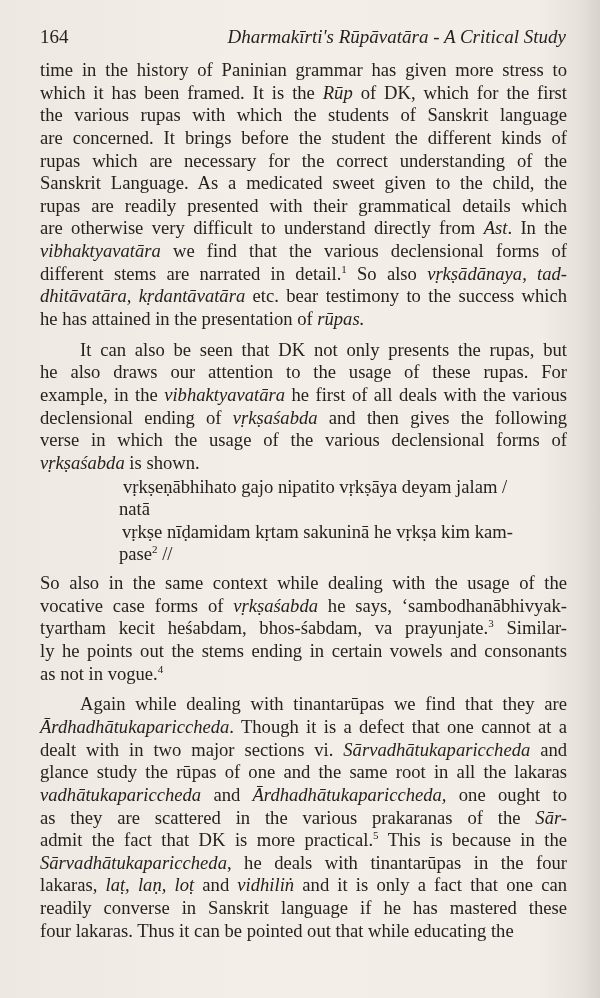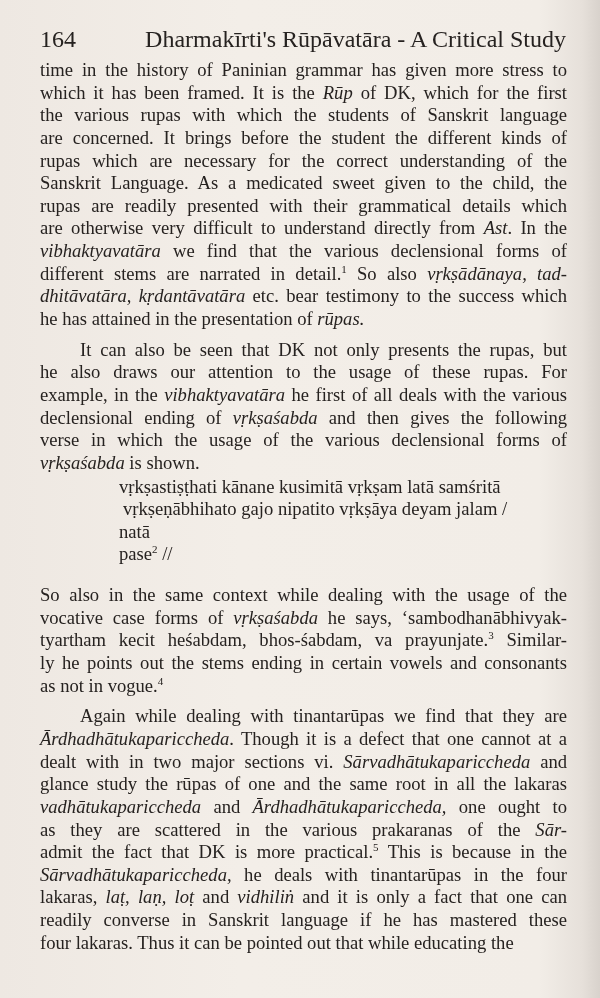--- a/index.html
+++ b/index.html
@@ -9,24 +9,24 @@
     font-family: "Liberation Serif", "DejaVu Serif", serif;
     color: #262220;
     position: relative;
   }
   .page {
     position: absolute; left: 0; top: 0; width: 600px; height: 998px;
     background: linear-gradient(90deg, #eee8e2 0%, #f3eee8 40%, #f2ede7 90%, #e6e0da 97%, #d8d2cc 100%);
   }
   .header {
     position: absolute; left: 40px; top: 26px; width: 526px; height: 26px;
-    font-size: 24px;
+    font-size: 19px;
   }
   .header .pno { position: absolute; left: 0; top: 0; }
-  .header .title { position: absolute; right: 0; top: 0; }
+  .header .title { position: absolute; right: 0; top: 0; font-style: italic; }
   .body {
     position: absolute; left: 40px; top: 59px; width: 527px;
     font-size: 18.6px; line-height: 22.65px;
   }
   .line { display: block; white-space: nowrap; text-align: justify; text-align-last: justify; height: 22.65px; }
   .line.last { text-align-last: left; }
   .line.indent { padding-left: 40px; }
   .verse { display: block; white-space: nowrap; height: 22.65px; text-align-last: left; }
   .v1 { padding-left: 79px; }
   .v2 { padding-left: 83px; }
@@ -64,26 +64,26 @@
     <div class="gap"></div>
     <div id="p2">
         <span class="line indent"><span>It can also be seen that DK not only presents the rupas, but</span></span>
         <span class="line"><span>he also draws our attention to the usage of these rupas. For</span></span>
         <span class="line"><span>example, in the </span><i>vibhaktyavatāra</i><span> he first of all deals with the various</span></span>
         <span class="line"><span>declensional ending of </span><i>vṛkṣaśabda</i><span> and then gives the following</span></span>
         <span class="line"><span>verse in which the usage of the various declensional forms of</span></span>
         <span class="line last"><i>vṛkṣaśabda</i><span> is shown.</span></span>
       </div>
     <div id="verse" style="margin-top:1px;">
-        <span class="verse v1"><span>vṛkṣastiṣṭhati kānane kusimitā vṛkṣam latā samśritā</span></span>
         <span class="verse v2"><span>vṛkṣeṇābhihato gajo nipatito vṛkṣāya deyam jalam /</span></span>
         <span class="verse v3b"><span>natā</span></span>
+        <span class="verse v4"><span>vṛkṣe nīḍamidam kṛtam sakuninā he vṛkṣa kim kam-</span></span>
         <span class="verse v3b"><span>pase</span><sup>2</sup><span> //</span></span>
       </div>
-    <div id="p3" style="margin-top:18px;">
+    <div id="p3" style="margin-top:6px;">
         <span class="line"><span>So also in the same context while dealing with the usage of the</span></span>
         <span class="line"><span>vocative case forms of </span><i>vṛkṣaśabda</i><span> he says, ‘sambodhanābhivyak-</span></span>
         <span class="line"><span>tyartham kecit heśabdam, bhos-śabdam, va prayunjate.</span><sup>3</sup><span> Similar-</span></span>
         <span class="line"><span>ly he points out the stems ending in certain vowels and consonants</span></span>
         <span class="line last"><span>as not in vogue.</span><sup>4</sup></span>
       </div>
     <div class="gap"></div>
     <div id="p4">
         <span class="line indent"><span>Again while dealing with tinantarūpas we find that they are</span></span>
         <span class="line"><i>Ārdhadhātukapariccheda</i><span>. Though it is a defect that one cannot at a</span></span>

